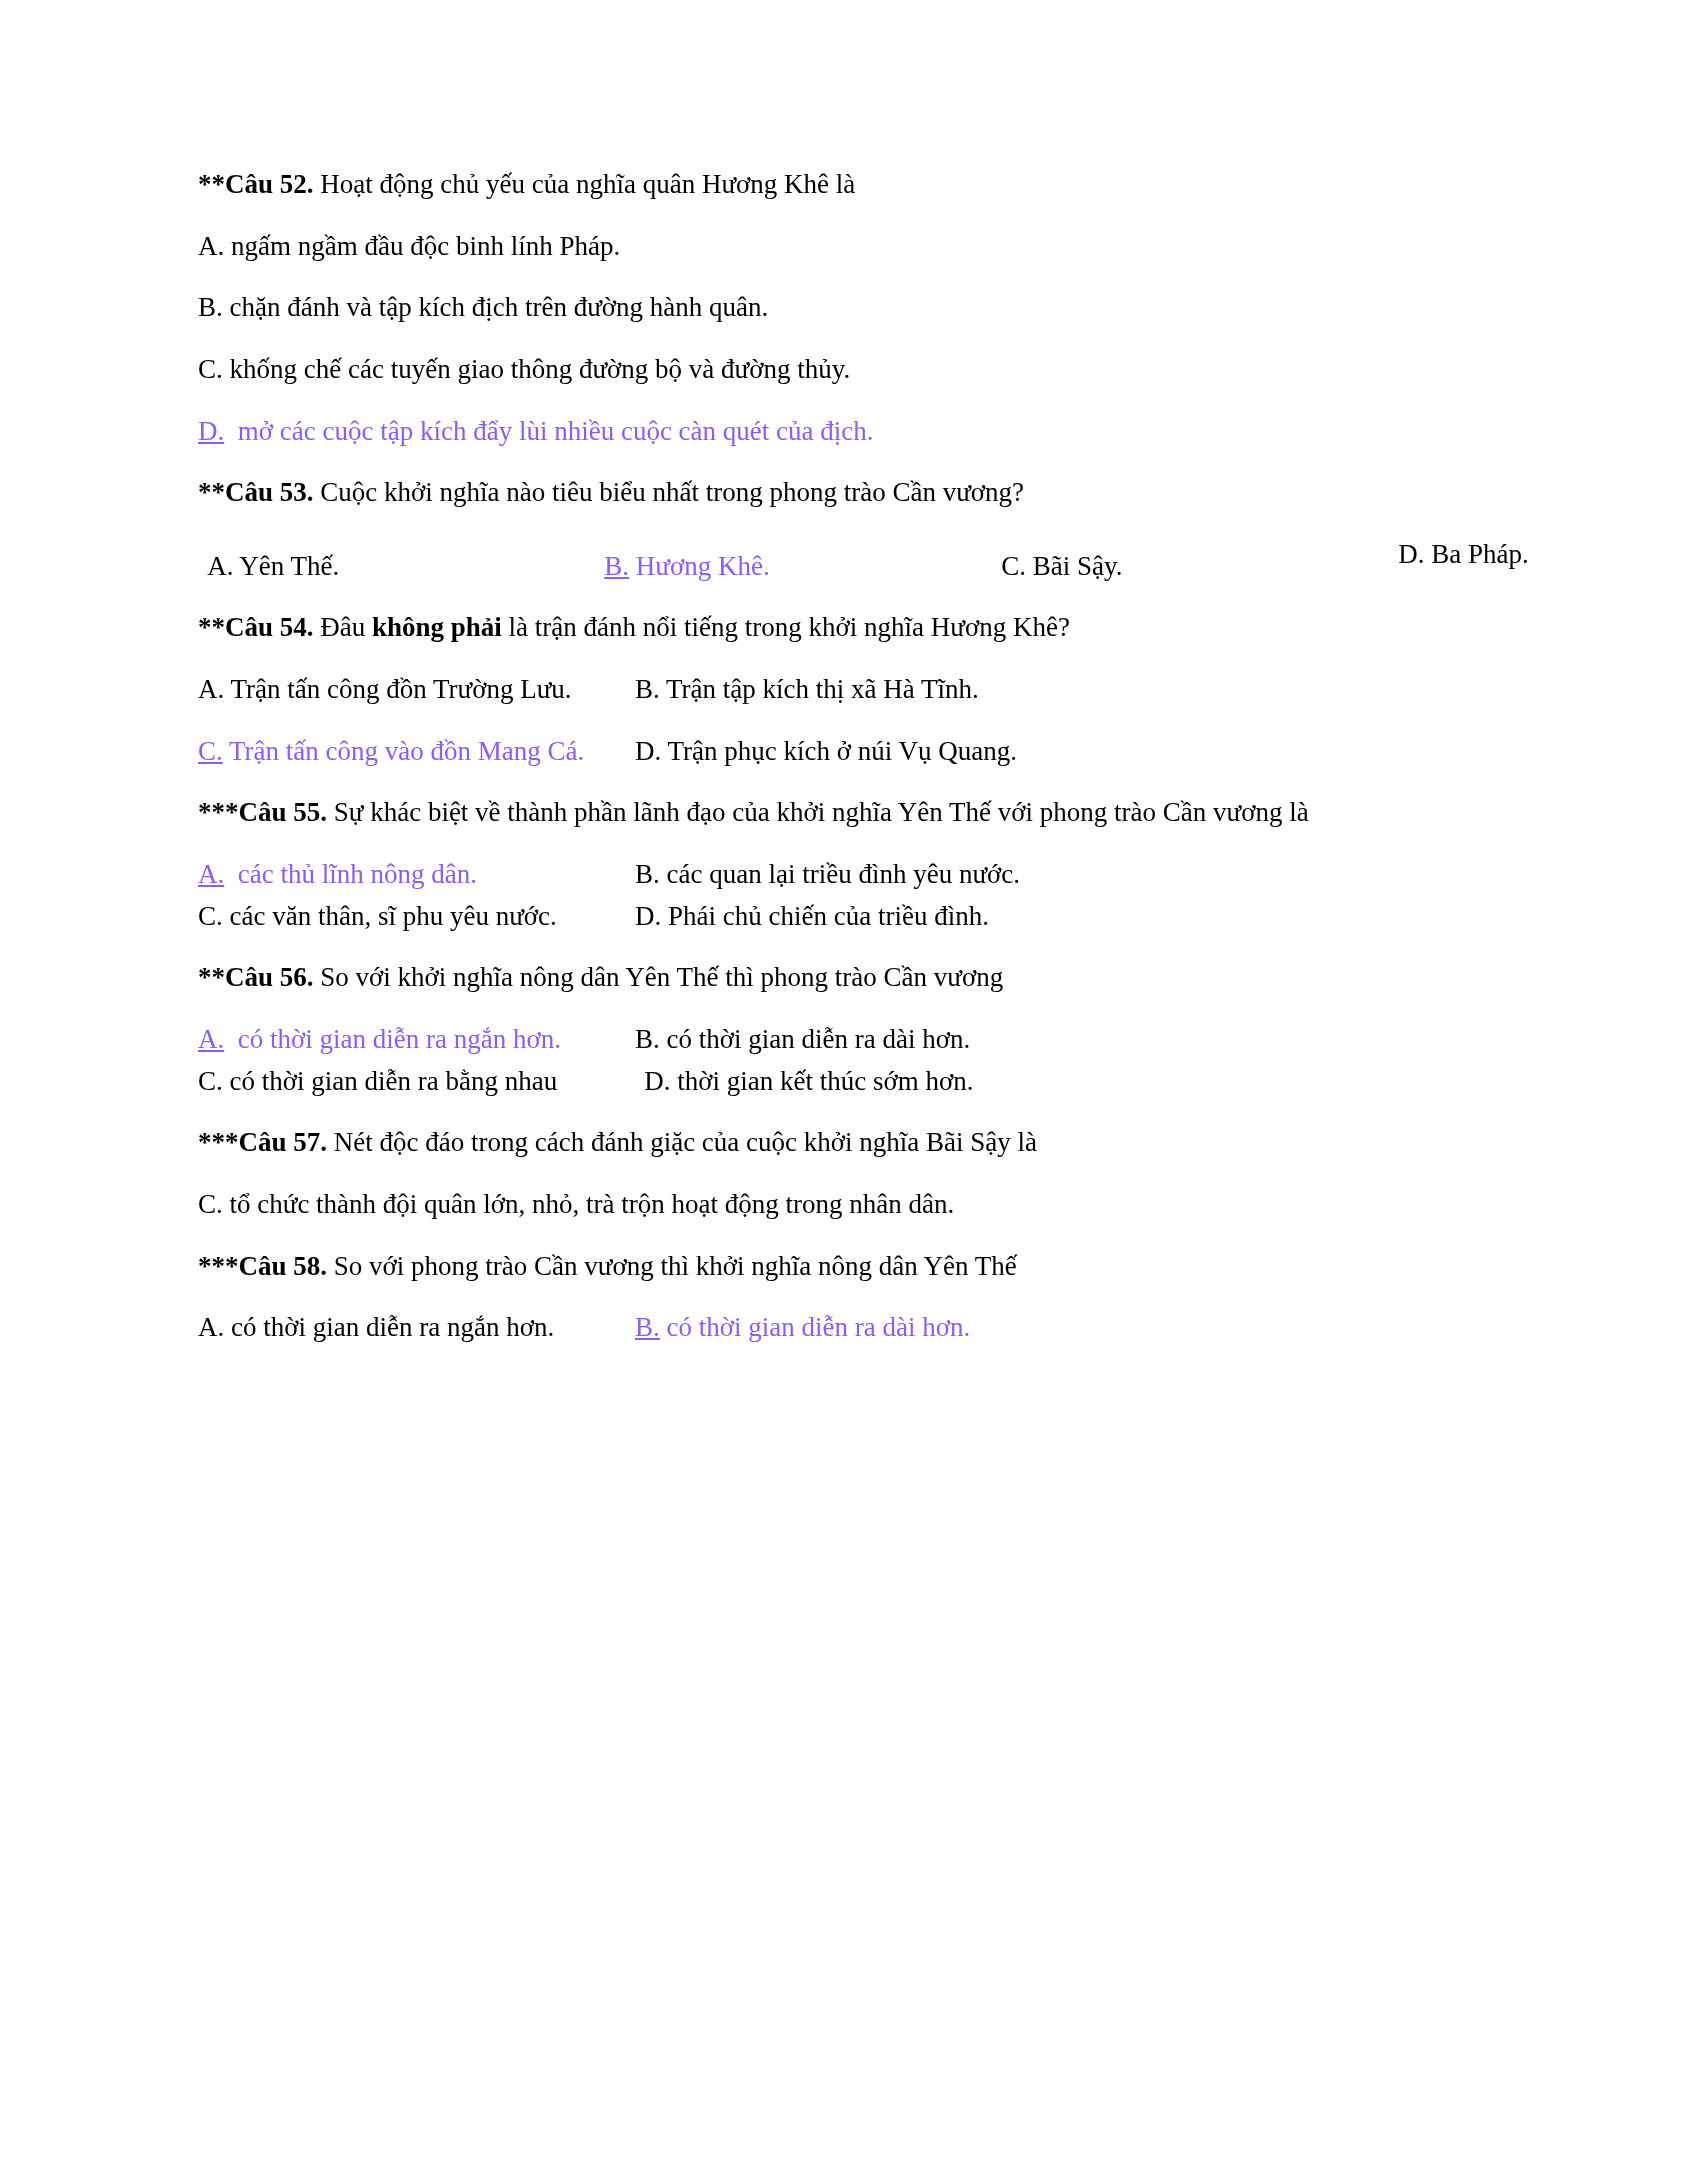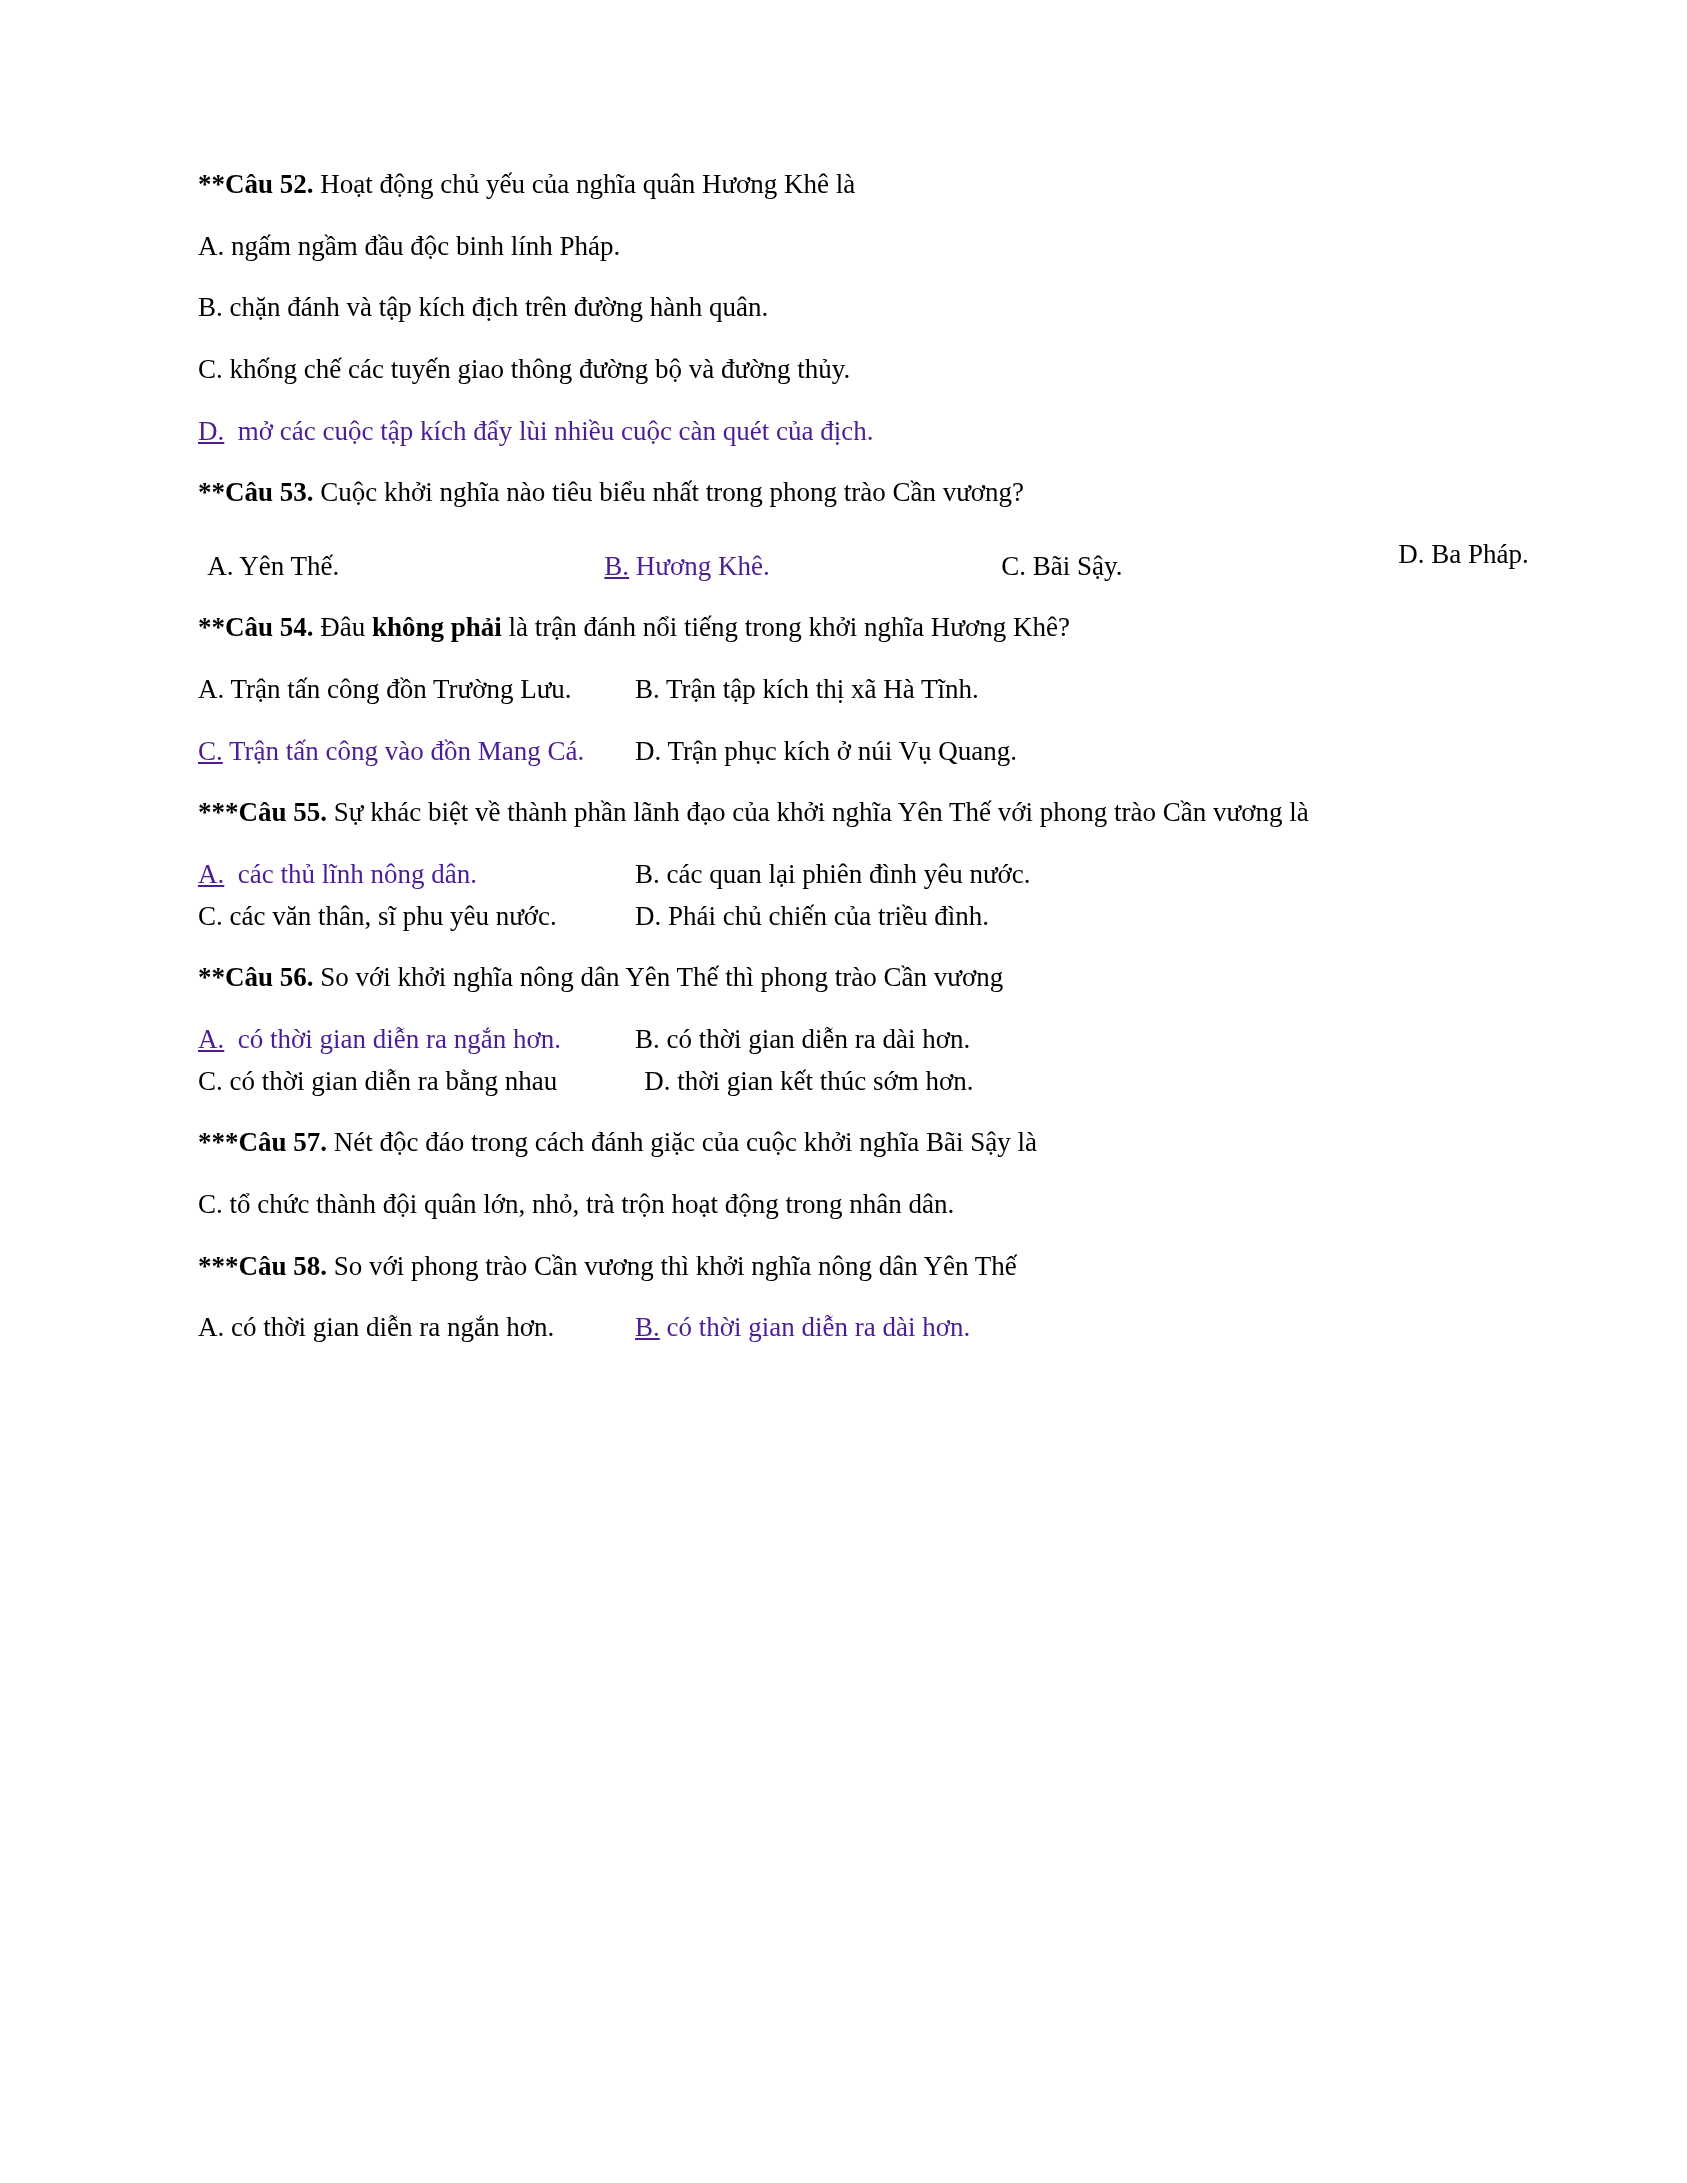--- a/index.html
+++ b/index.html
@@ -35,21 +35,21 @@
     margin: 0 0 22.5px 0;
   }
   .q-head .stars,
   .q-head .qnum {
     font-weight: bold;
   }
   .bold {
     font-weight: bold;
   }
   .red {
-    color: #4c1d95;
+    color: #8b5cf6;
   }
   .u {
     text-decoration: underline;
   }
   .opt-row {
     font-size: 27px;
     line-height: 1.45;
     margin: 0 0 22.5px 0;
     display: block;
     white-space: pre;
@@ -92,21 +92,21 @@
   </div>
 
   <div class="q-block">
     <div class="q-head"><span class="stars">**</span><span class="qnum">Câu 54.</span><span> Đâu </span><span class="bold">không phải</span><span> là trận đánh nổi tiếng trong khởi nghĩa Hương Khê?</span></div>
     <div class="opt-row"><span class="col-a-wide"><span>A.</span><span> Trận tấn công đồn Trường Lưu.</span></span><span><span>B.</span><span> Trận tập kích thị xã Hà Tĩnh.</span></span></div>
     <div class="opt-row"><span class="col-a-wide red"><span class="u">C.</span><span> Trận tấn công vào đồn Mang Cá.</span></span><span><span>D.</span><span> Trận phục kích ở núi Vụ Quang.</span></span></div>
   </div>
 
   <div class="q-block">
     <div class="q-head"><span class="stars">***</span><span class="qnum">Câu 55.</span><span> Sự khác biệt về thành phần lãnh đạo của khởi nghĩa Yên Thế với phong trào Cần vương là</span></div>
-    <div class="opt-row tight"><span class="col-a-wide red"><span class="u">A.</span><span>  các thủ lĩnh nông dân.</span></span><span><span>B.</span><span> các quan lại phiên đình yêu nước.</span></span></div>
+    <div class="opt-row tight"><span class="col-a-wide red"><span class="u">A.</span><span>  các thủ lĩnh nông dân.</span></span><span><span>B.</span><span> các quan lại triều đình yêu nước.</span></span></div>
     <div class="opt-row tight"><span class="col-a-wide"><span>C.</span><span> các văn thân, sĩ phu yêu nước.</span></span><span><span>D.</span><span> Phái chủ chiến của triều đình.</span></span></div>
   </div>
 
   <div class="q-block">
     <div class="q-head"><span class="stars">**</span><span class="qnum">Câu 56.</span><span> So với khởi nghĩa nông dân Yên Thế thì phong trào Cần vương</span></div>
     <div class="opt-row tight"><span class="col-a-wide red"><span class="u">A.</span><span>  có thời gian diễn ra ngắn hơn.</span></span><span><span>B.</span><span> có thời gian diễn ra dài hơn.</span></span></div>
     <div class="opt-row tight"><span class="col-a-wide"><span>C.</span><span> có thời gian diễn ra bằng nhau</span></span><span class="indent-sp"></span><span><span>D.</span><span> thời gian kết thúc sớm hơn.</span></span></div>
   </div>
 
   <div class="q-block">

